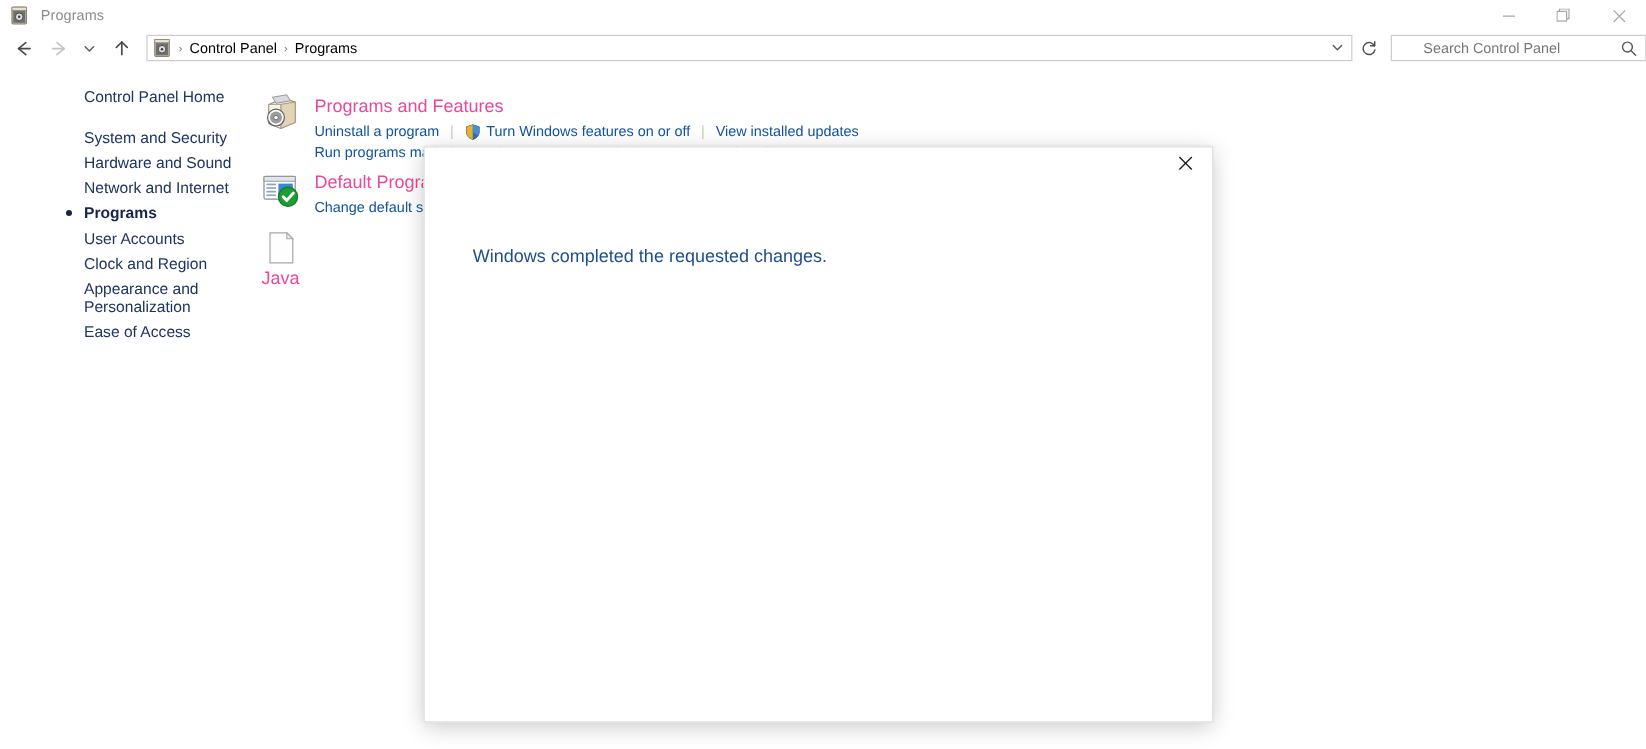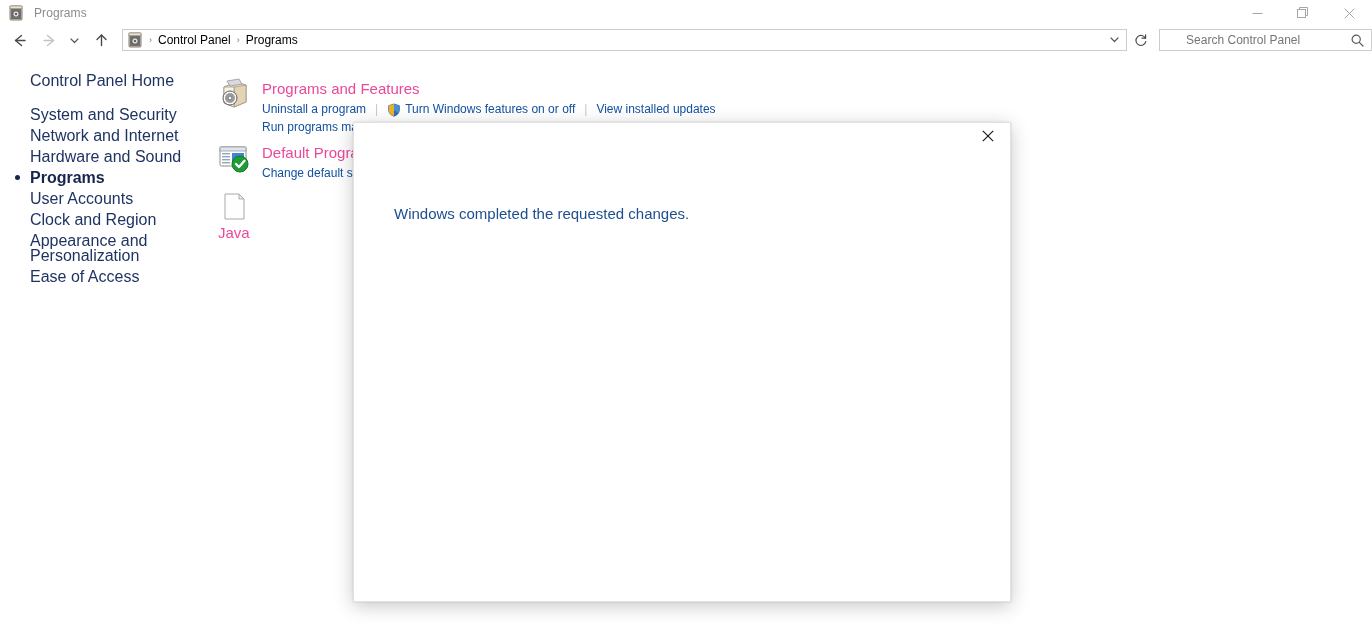--- a/index.html
+++ b/index.html
@@ -135,25 +135,26 @@
 
   
   .sidebar {
     position: absolute;
     left: 0; top: 0;
     width: 210px; height: 570px;
     padding-top: 16px;
   }
   .side-item {
     position: relative;
-    font-size: 16px;
+    font-size: 13px;
     color: #1f3463;
     line-height: 15px;
     padding: 3px 6px 3px 30px;
     cursor: default;
+    margin-left: 40px;
   }
   .side-item.home { margin-bottom: 13px; }
   .side-item.current {
     font-weight: bold;
     color: #17254d;
   }
   .side-item.current::before {
     content: "";
     position: absolute;
     left: 15px; top: 8px;
@@ -377,22 +378,22 @@
       </svg>
     </span>
   </div>
 </div>
 
 <div class="content">
 
   <div class="sidebar">
     <div class="side-item home">Control Panel Home</div>
     <div class="side-item">System and Security</div>
+    <div class="side-item">Hardware and Sound</div>
     <div class="side-item">Network and Internet</div>
-    <div class="side-item">Hardware and Sound</div>
     <div class="side-item current">Programs</div>
     <div class="side-item">User Accounts</div>
     <div class="side-item">Clock and Region</div>
     <div class="side-item" style="white-space:pre-line;">Appearance and
 Personalization</div>
     <div class="side-item">Ease of Access</div>
   </div>
 
   <div class="main">
 

